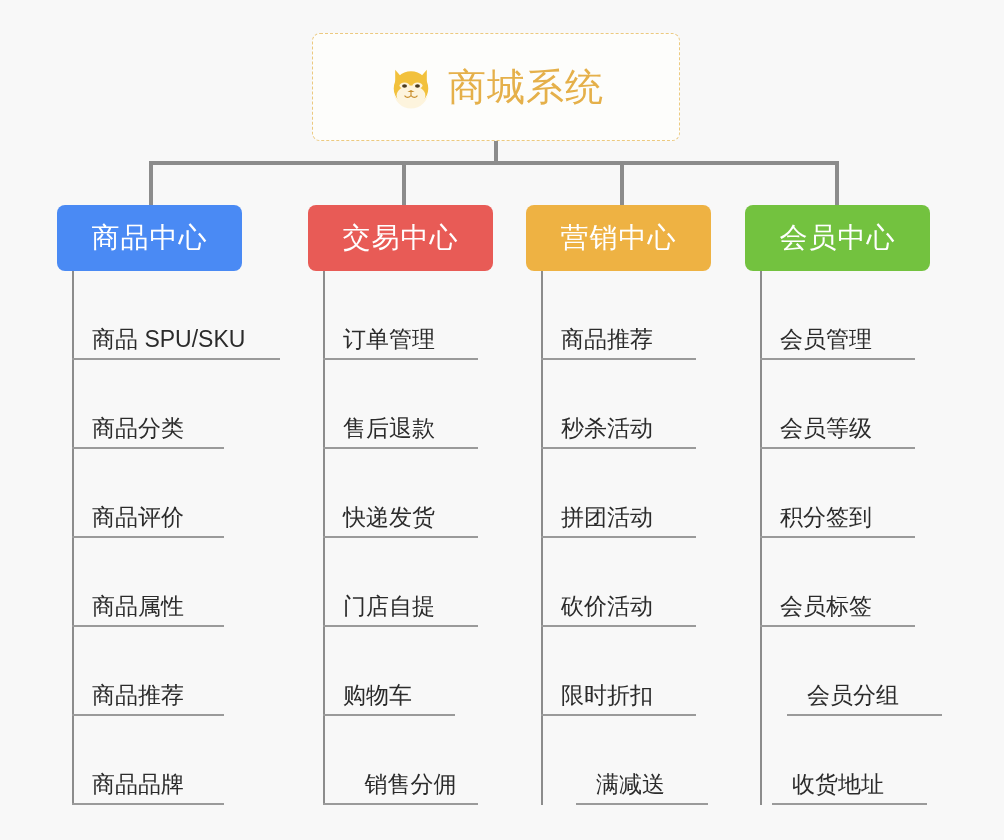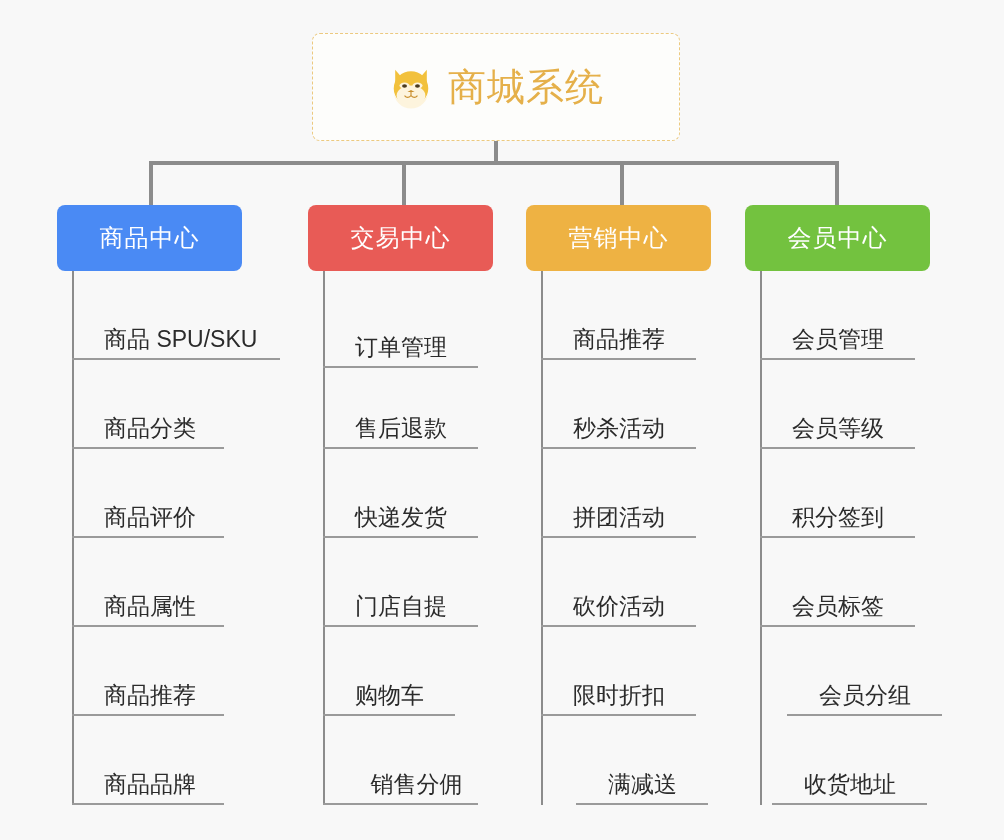--- a/index.html
+++ b/index.html
@@ -76,21 +76,21 @@
   .cat-box {
     position: absolute;
     top: 205px;
     height: 66px;
     box-sizing: border-box;
     border-radius: 8px;
     display: flex;
     align-items: center;
     justify-content: center;
     color: #ffffff;
-    font-size: 24px;
+    font-size: 28px;
     letter-spacing: 1px;
     white-space: nowrap;
   }
 
   
   .leaf-col {
     position: absolute;
     top: 271px;
   }
   .leaf-spine {          
@@ -100,21 +100,21 @@
     width: 2px;
     background: #8c8c8c;
   }
   .leaf-item {
     position: absolute;
     height: 89px;
     box-sizing: border-box;
     border-bottom: 2px solid #9a9a9a;
     display: flex;
     align-items: flex-end;
-    padding-left: 32px;
+    padding-left: 20px;
     padding-bottom: 4px;
   }
   .leaf-label {
     font-size: 23px;
     line-height: 1.25;
     color: #2b2b2b;
     white-space: nowrap;
   }
 </style>
 </head>
@@ -169,21 +169,21 @@
         <div class="leaf-item" style="top: 445px; width: 152px;">
           <span class="leaf-label">商品品牌</span>
         </div>
       </div>
       <div class="conn conn-drop" style="left: 402px;"></div>
       <div class="cat-box" style="left: 308px; width: 185px; background: rgb(232, 91, 86);">
         <span>交易中心</span>
       </div>
       <div class="leaf-col" style="left: 323px;">
         <div class="leaf-spine" style="height: 534px;"></div>
-        <div class="leaf-item" style="top: 8px; width: 155px;">
+        <div class="leaf-item" style="top: 0px; width: 155px;">
           <span class="leaf-label">订单管理</span>
         </div>
         <div class="leaf-item" style="top: 89px; width: 155px;">
           <span class="leaf-label">售后退款</span>
         </div>
         <div class="leaf-item" style="top: 178px; width: 155px;">
           <span class="leaf-label">快递发货</span>
         </div>
         <div class="leaf-item" style="top: 267px; width: 155px;">
           <span class="leaf-label">门店自提</span>

